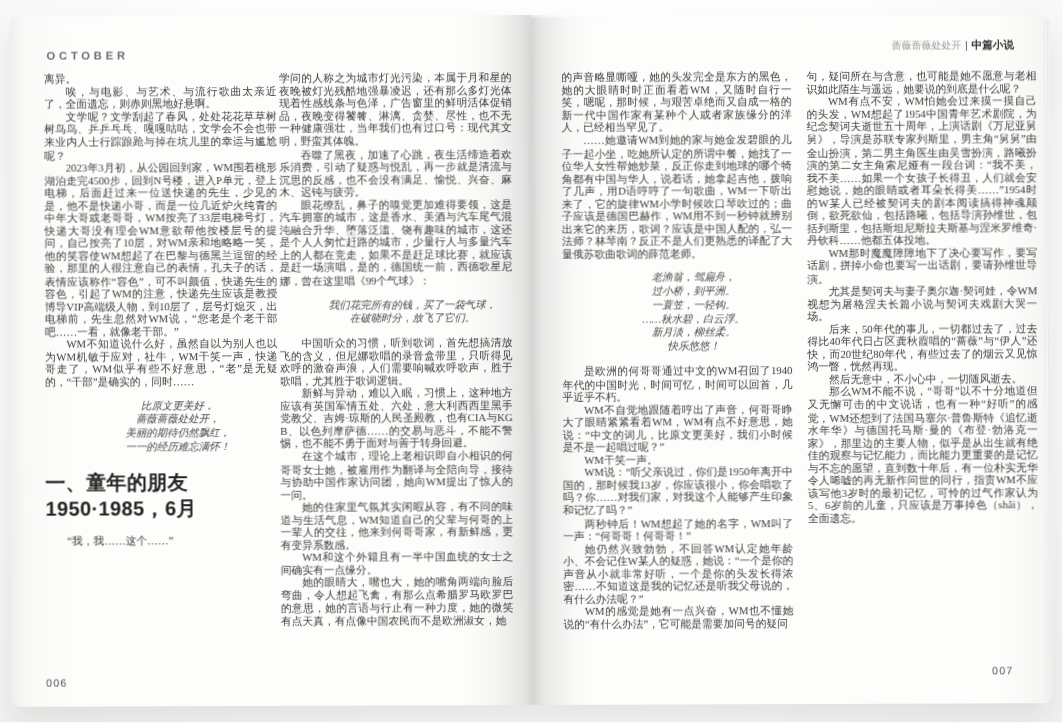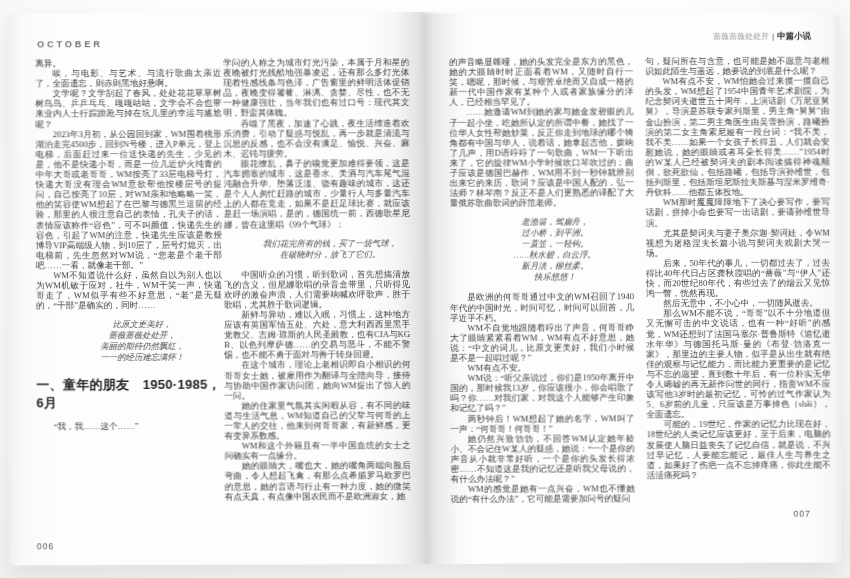--- a/index.html
+++ b/index.html
@@ -40,36 +40,36 @@
     position:absolute;right:29px;top:18px;font-size:8px;color:#9a9a98;
     font-family:"Liberation Sans","DejaVu Sans",sans-serif;white-space:nowrap;
   }
   .running-head-right .rh-cat{color:#2e2e2d;font-weight:bold;font-size:8.5px;}
   .running-head-right .rh-sep{color:#444;margin:0 3px;}
   .page-number{
     position:absolute;font-size:8.5px;letter-spacing:1px;color:#555;
     font-family:"Liberation Sans","DejaVu Sans",sans-serif;
   }
   .pn-left{left:28px;top:528px;}
-  .pn-right{right:31px;top:496px;}
+  .pn-right{right:31px;top:519px;}
   .col{position:absolute;top:45px;color:#3b3b3a;}
   .col-l1{left:28px;width:186px;}
   .col-l2{left:216px;width:186px;}
   .page-right .col{top:43px;}
   .col-r1{left:25px;width:184px;}
   .col-r2{left:221px;width:184px;}
   .para{
     margin:0;font-size:8.6px;line-height:10.1px;text-align:justify;
     text-indent:2em;word-break:break-all;
   }
   .para.noindent{text-indent:0;}
   .poem{margin:9px 0 9px 26px;color:#474645;text-align:center;}
   .poem-line{font-size:8.4px;line-height:11px;font-style:italic;}
   .sec-heading{
-    margin:13px 0 9px 0;font-size:13px;font-weight:bold;color:#232322;
+    margin:13px 0 9px 0;font-size:16px;font-weight:bold;color:#232322;
     font-family:"Liberation Sans","DejaVu Sans",sans-serif;letter-spacing:.3px;
   }
 </style>
 </head>
 <body>
 
 <div class="stage">
   <div class="book">
 
     <div class="page page-left">
@@ -117,35 +117,34 @@
           <div class="poem">
             <div class="poem-line">老渔翁，驾扁舟，</div>
             <div class="poem-line">过小桥，到平洲。</div>
             <div class="poem-line">一蓑笠，一轻钩。</div>
             <div class="poem-line">……秋水碧，白云浮。</div>
             <div class="poem-line">新月淡，柳丝柔。</div>
             <div class="poem-line">快乐悠悠！</div>
           </div>
           <p class="para">是欧洲的何哥哥通过中文的WM召回了1940年代的中国时光，时间可忆，时间可以回首，几乎近乎不朽。</p>
           <p class="para">WM不自觉地跟随着哼出了声音，何哥哥睁大了眼睛紧紧看着WM，WM有点不好意思，她说：“中文的词儿，比原文更美好，我们小时候是不是一起唱过呢？”</p>
-          <p class="para">WM有点不安。</p>
+          <p class="para">WM干笑一声。</p>
           <p class="para">WM说：“听父亲说过，你们是1950年离开中国的，那时候我13岁，你应该很小，你会唱歌了吗？你……对我们家，对我这个人能够产生印象和记忆了吗？”</p>
           <p class="para">两秒钟后！WM想起了她的名字，WM叫了一声：“何哥哥！何哥哥！”</p>
           <p class="para">她仍然兴致勃勃，不回答WM认定她年龄小、不会记住W某人的疑惑，她说：“一个是你的声音从小就非常好听，一个是你的头发长得浓密……不知道这是我的记忆还是听我父母说的，有什么办法呢？”</p>
           <p class="para">WM的感觉是她有一点兴奋，WM也不懂她说的“有什么办法”，它可能是需要加问号的疑问</p>
         </div>
       <div class="col col-r2">
           <p class="para noindent">句，疑问所在与含意，也可能是她不愿意与老相识如此陌生与遥远，她要说的到底是什么呢？</p>
           <p class="para">WM有点不安，WM怕她会过来摸一摸自己的头发，WM想起了1954中国青年艺术剧院，为纪念契诃夫逝世五十周年，上演话剧《万尼亚舅舅》，导演是苏联专家列斯里，男主角“舅舅”由金山扮演，第二男主角医生由吴雪扮演，路曦扮演的第二女主角索尼娅有一段台词：“我不美，我不美……如果一个女孩子长得丑，人们就会安慰她说，她的眼睛或者耳朵长得美……”1954时的W某人已经被契诃夫的剧本阅读搞得神魂颠倒，欲死欲仙，包括路曦，包括导演孙维世，包括列斯里，包括斯坦尼斯拉夫斯基与涅米罗维奇·丹钦科……他都五体投地。</p>
           <p class="para">WM那时魔魔障障地下了决心要写作，要写话剧，拼掉小命也要写一出话剧，要请孙维世导演。</p>
           <p class="para">尤其是契诃夫与妻子奥尔迦·契诃娃，令WM视想为屠格涅夫长篇小说与契诃夫戏剧大哭一场。</p>
           <p class="para">后来，50年代的事儿，一切都过去了，过去得比40年代日占区龚秋霞唱的“蔷薇”与“伊人”还快，而20世纪80年代，有些过去了的烟云又见惊鸿一瞥，恍然再现。</p>
           <p class="para">然后无意中，不小心中，一切随风逝去。</p>
           <p class="para">那么WM不能不说，“哥哥”以不十分地道但又无懈可击的中文说话，也有一种“好听”的感觉，WM还想到了法国马塞尔·普鲁斯特《追忆逝水年华》与德国托马斯·曼的《布登·勃洛克一家》，那里边的主要人物，似乎是从出生就有绝佳的观察与记忆能力，而比能力更重要的是记忆与不忘的愿望，直到数十年后，有一位朴实无华令人唏嘘的再无新作问世的同行，指责WM不应该写他3岁时的最初记忆，可怜的过气作家认为5、6岁前的儿童，只应该是万事掉色（shǎi），全面遗忘。</p>
-          <p class="para">可能的，19世纪，作家的记忆力比现在好，18世纪的人类记忆应该更好，至于后来，电脑的发展使人脑日益丧失了记忆自信，就是说，不兴过早记忆，人要能忘能记，最佳人生与养生之道，如果好了伤疤一点不忘掉疼痛，你此生能不活活痛死吗？</p>
         </div>
       <div class="page-number pn-right">007</div>
       <div class="page-edge-lines"></div>
     </div>
 
     <div class="spine-shadow"></div>
   </div>
 </div>
 
 </body></html>

